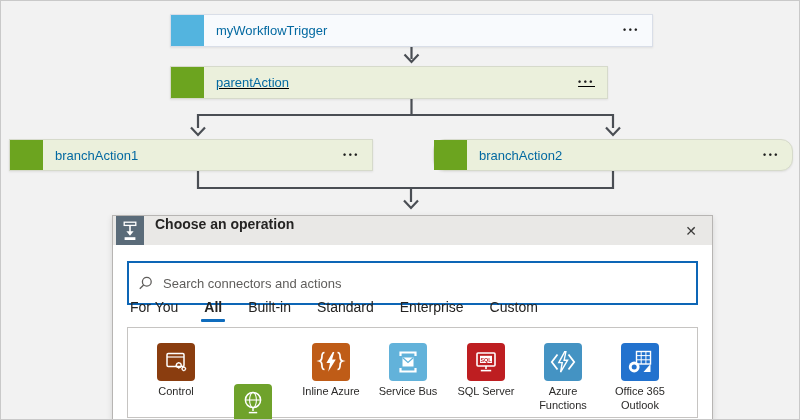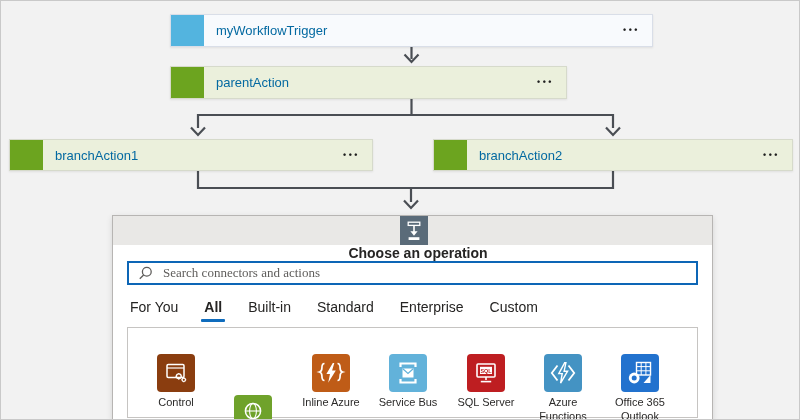--- a/index.html
+++ b/index.html
@@ -18,41 +18,41 @@
   .card-icon{width:33px;align-self:stretch;flex:none;}
   .card-label{margin-left:12px;font-size:13px;color:#0369a1;white-space:nowrap;}
   .menu-dots{margin-left:auto;margin-right:12px;font-size:9px;font-weight:bold;
     letter-spacing:2.5px;color:#1F1F1F;cursor:pointer;line-height:1;}
 
   
   .dialog{position:absolute;left:111px;top:214px;width:601px;height:207px;
     box-sizing:border-box;background:#fff;border:1px solid #B7B5B3;z-index:3;
     box-shadow:0 2px 6px rgba(0,0,0,.12);}
   .dlg-header{position:absolute;left:0;top:0;right:0;height:29px;background:#E9E8E6;
-    display:flex;align-items:center;flex-direction:column;}
+    display:flex;}
   .op-icon{width:28px;height:29px;margin-left:3px;background:#5A6B79;flex:none;
     display:flex;align-items:center;justify-content:center;}
   .dlg-title{margin-left:11px;font-size:14px;font-weight:bold;color:#252423;}
   .dlg-close{margin-left:auto;margin-right:11px;font-size:14px;color:#3B3A39;
     background:none;border:none;cursor:pointer;padding:2px 4px;font-family:inherit;line-height:1;}
-  .searchbox{position:absolute;left:14px;right:14px;top:45px;height:24px;
+  .searchbox{position:absolute;left:14px;right:14px;top:45px;height:44px;
     box-sizing:border-box;border:2px solid #0D66B6;background:#fff;
-    display:flex;align-items:center;padding-left:9px;font-family:Liberation Serif, serif;}
+    display:flex;align-items:center;padding-left:9px;}
   .searchbox input{flex:1;border:none;outline:none;background:transparent;
     font-size:13px;color:#34322F;margin-left:8px;font-family:inherit;}
   .searchbox input::placeholder{color:#5F5D5B;opacity:1;}
   .tabs{position:absolute;left:16px;top:82px;display:flex;gap:24px;}
   .tab{font-size:14px;color:#252423;cursor:pointer;position:relative;
     padding:1px 1px 6px 1px;line-height:17px;white-space:nowrap;}
   .tab.selected{font-weight:bold;}
   .tab.selected::after{content:"";position:absolute;left:-2px;right:-2px;bottom:0;
     height:3px;background:#0F6CBD;border-radius:1px;}
   .conn-box{position:absolute;left:14px;right:14px;top:111px;height:91px;
     box-sizing:border-box;border:1px solid #C6C4C2;background:#fff;}
-  .conn{position:absolute;top:26px;width:76px;text-align:center;cursor:pointer;}
+  .conn{position:absolute;top:15px;width:76px;text-align:center;cursor:pointer;}
   .tile{width:38px;height:38px;border-radius:4px;margin:0 auto;
     display:flex;align-items:center;justify-content:center;}
   .conn-label{margin-top:4px;font-size:11px;line-height:1.25;color:#2B2A29;}
 </style>
 </head>
 <body>
 
 <div class="screen">
 
   <svg class="lines" width="800" height="420">
@@ -72,33 +72,33 @@
       <polyline points="403,199.5 410,207 417,199.5"></polyline>
     </g>
   </svg>
 
   <div class="card trigger" style="left:169px;top:13px;width:483px;height:33px;">
     <div class="card-icon" style="background-color: rgb(83, 180, 223);"></div>
     <span class="card-label">myWorkflowTrigger</span>
     <span class="menu-dots">•••</span>
   </div>
 
-  <div class="card" style="left:169px;top:65px;width:397px;height:33px;">
+  <div class="card" style="left:169px;top:65px;width:438px;height:33px;text-decoration:underline;">
     <div class="card-icon" style="background-color: rgb(108, 164, 31);"></div>
     <span class="card-label">parentAction</span>
     <span class="menu-dots">•••</span>
   </div>
 
   <div class="card" style="left:8px;top:138px;width:364px;height:32px;">
     <div class="card-icon" style="background-color: rgb(108, 164, 31);"></div>
     <span class="card-label">branchAction1</span>
     <span class="menu-dots">•••</span>
   </div>
 
-  <div class="card" style="left:432px;top:138px;width:360px;height:32px;">
+  <div class="card" style="left:432px;top:138px;width:360px;height:32px;border-radius:12px;">
     <div class="card-icon" style="background-color: rgb(108, 164, 31);"></div>
     <span class="card-label">branchAction2</span>
     <span class="menu-dots">•••</span>
   </div>
 
   <div class="dialog">
 
     <div class="dlg-header">
       <div class="op-icon" style="background-color: rgb(90, 107, 121);">
         <svg width="28" height="29" viewBox="0 0 28 29">

